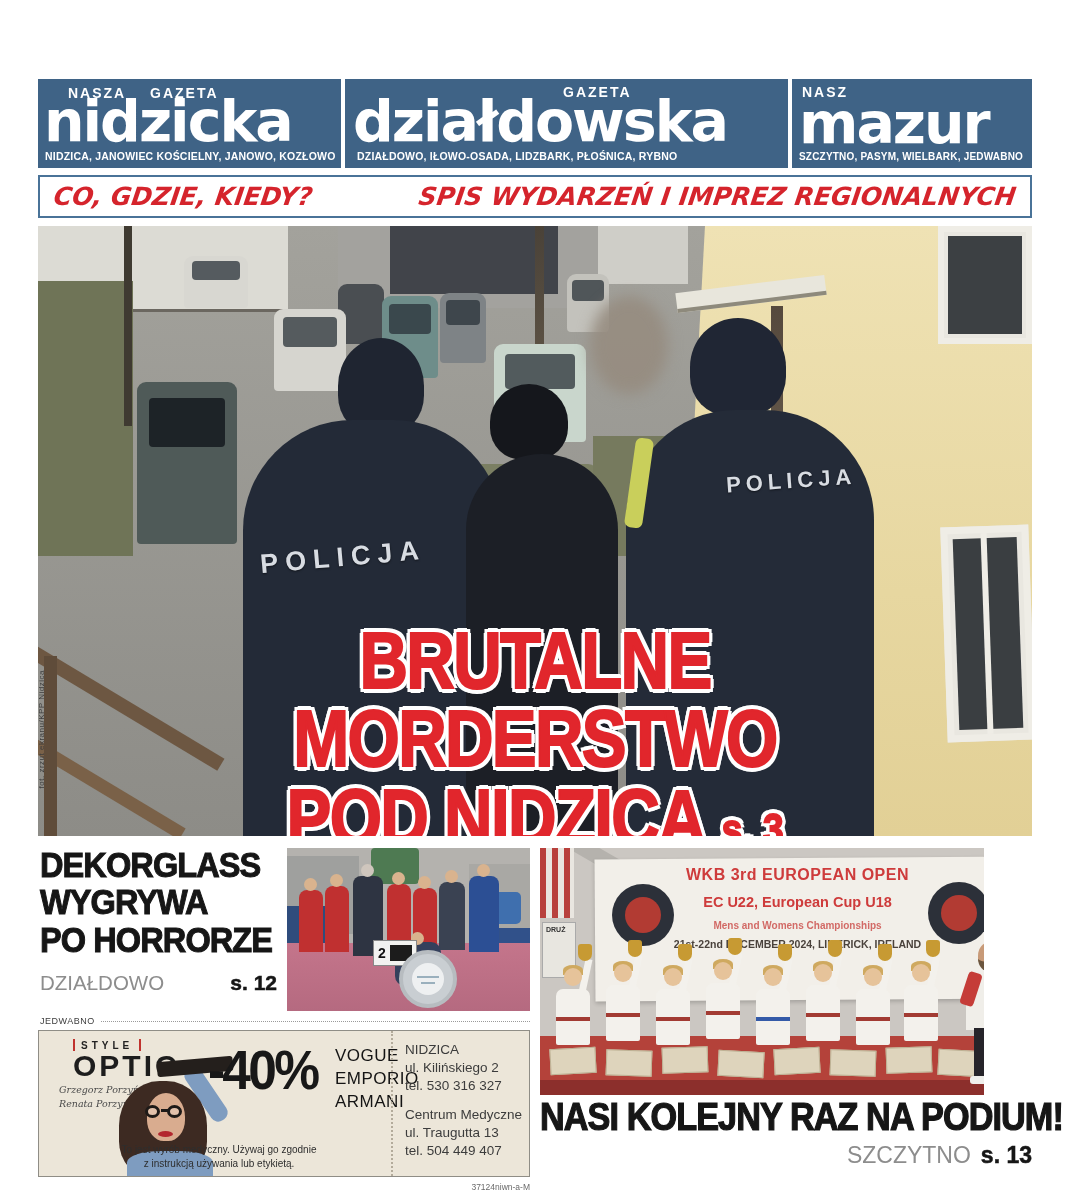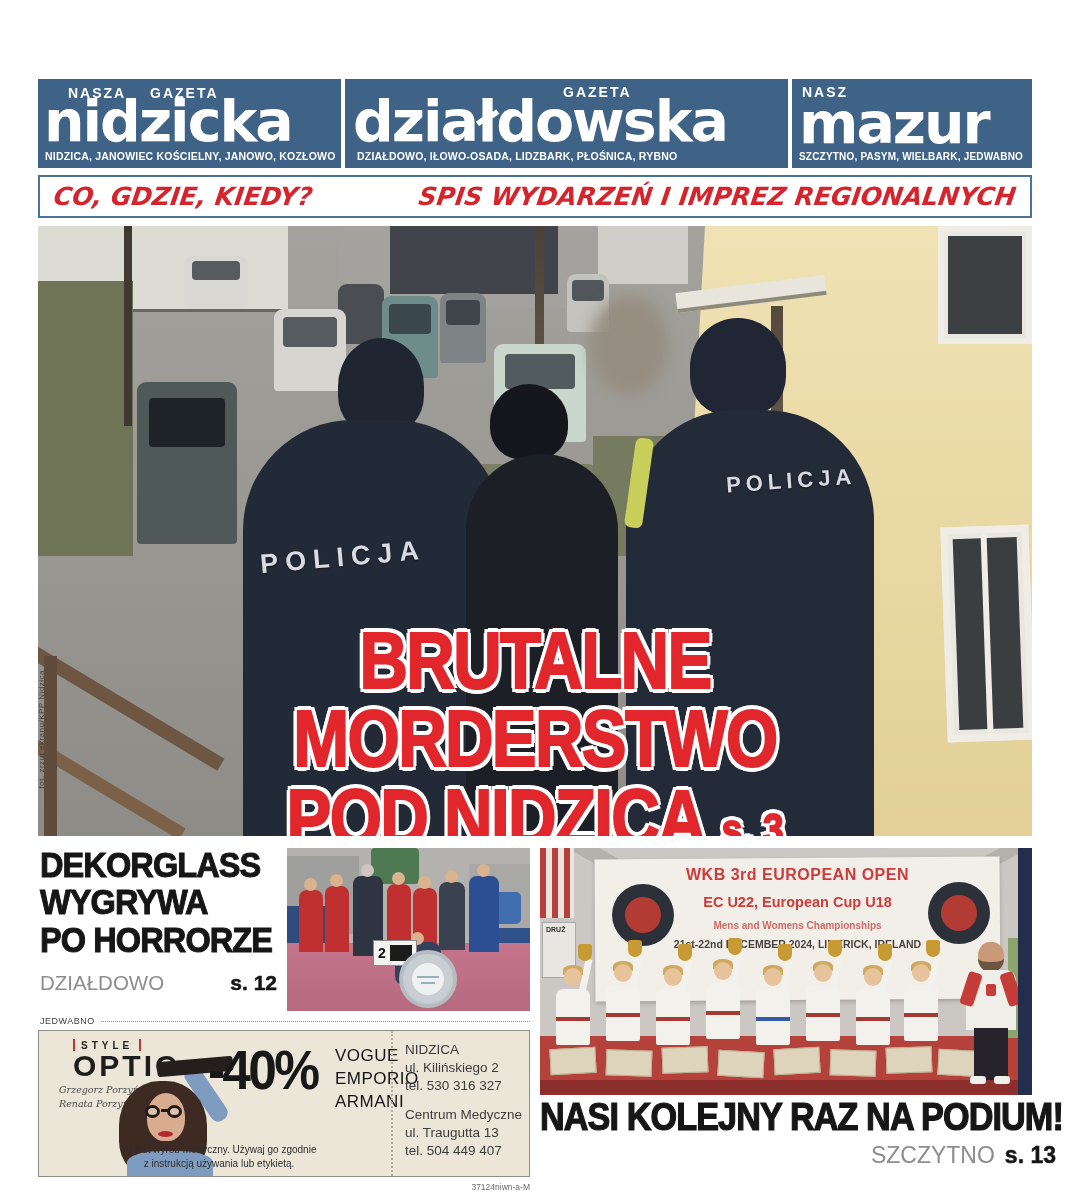--- a/index.html
+++ b/index.html
@@ -55,21 +55,21 @@
   .loc-row{display:flex;justify-content:space-between;align-items:baseline;}
   .loc{color:var(--gray-label);font-weight:500;}
   .pageref{color:var(--ink);font-weight:700;-webkit-text-stroke:.5px var(--ink);}
 
   
   .photo-tt{left:287px;top:848px;width:243px;height:163px;background:#b4b2ae;overflow:hidden;}
   .tt-head{position:absolute;width:13px;height:13px;border-radius:50%;background:#d9b38e;}
   .tt-body{position:absolute;border-radius:8px 8px 0 0;}
 
   
-  .photo-kar{left:540px;top:848px;width:492px;height:247px;background:#cbc7c2;overflow:hidden;}
+  .photo-kar{left:540px;top:848px;width:444px;height:247px;background:#cbc7c2;overflow:hidden;}
   .banner-line{position:absolute;left:55px;width:405px;text-align:center;font-weight:700;}
   .kid{position:absolute;width:38px;height:94px;}
   .kid .gi{position:absolute;bottom:0;left:2px;width:34px;height:56px;background:#f3f1ec;border-radius:7px 7px 2px 2px;}
   .kid .head{position:absolute;top:17px;left:10px;width:18px;height:18px;border-radius:50%;background:#e6c39a;}
   .kid .hair{position:absolute;top:14px;left:9px;width:20px;height:10px;border-radius:50% 50% 0 0;background:#cfa95f;}
   .kid .arm{position:absolute;top:8px;right:3px;width:7px;height:34px;background:#f3f1ec;transform:rotate(12deg);}
   .kid .cup{position:absolute;top:-7px;right:-3px;width:14px;height:17px;background:#c79a33;border-radius:3px 3px 7px 7px;}
   .kid .belt{position:absolute;bottom:24px;left:2px;width:34px;height:4px;background:#a23b33;}
   .dip{position:absolute;width:46px;height:26px;background:#ded4bc;border:1px solid #bdb194;}
 
@@ -346,21 +346,21 @@
       <div style="position:absolute;right:-2px;top:2px;width:14px;height:34px;background:#c53c38;transform:rotate(-18deg);border-radius:4px;"></div>
       <div style="position:absolute;left:20px;top:14px;width:10px;height:12px;background:#c53c38;border-radius:2px;"></div>
     </div>
     <div class="ph" style="left:434px;top:180px;width:34px;height:52px;background:#26242a;"></div>
     <div class="ph" style="left:430px;top:228px;width:16px;height:8px;background:#efefec;border-radius:3px;"></div>
     <div class="ph" style="left:454px;top:228px;width:16px;height:8px;background:#efefec;border-radius:3px;"></div>
     <div class="ph" style="left:478px;top:0;width:14px;height:247px;background:#232e4d;"></div>
   </div>
 
   <div class="abs podium-hl">NASI KOLEJNY RAZ NA PODIUM!</div>
-  <div class="abs" style="left:564px;top:1142px;width:492px;display:flex;justify-content:flex-end;gap:10px;align-items:flex-start;">
+  <div class="abs" style="left:540px;top:1142px;width:492px;display:flex;justify-content:flex-end;gap:10px;align-items:flex-start;">
     <span class="loc" style="font-size:23px;">SZCZYTNO</span>
     <span class="pageref" style="font-size:23px;">s. 13</span>
   </div>
 
   <div class="abs reklama-row">
     <span class="reklama-lbl">JEDWABNO</span>
     <span class="dotline"></span>
   </div>
   <div class="abs ad">
 

